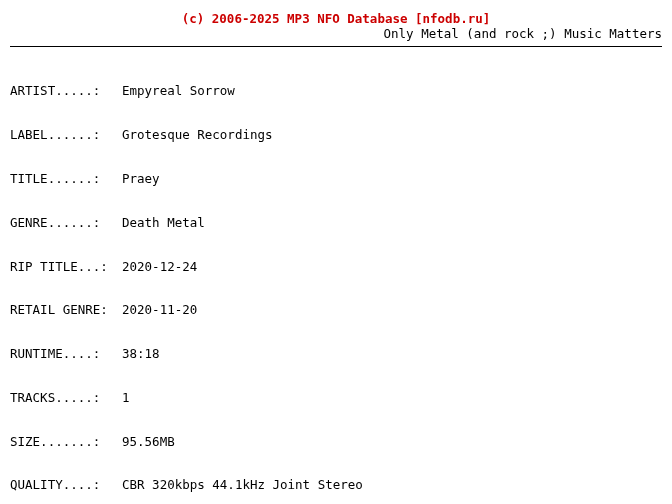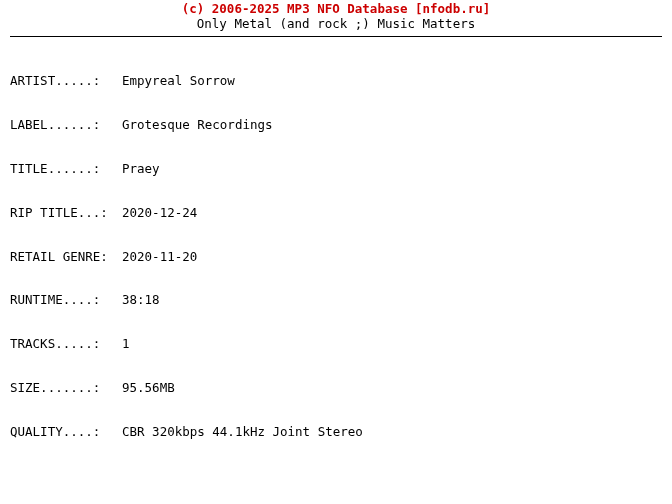--- a/index.html
+++ b/index.html
@@ -14,33 +14,34 @@
     font-size: 12.5px;
     line-height: 14.6px;
     color: #000000;
     overflow: hidden;
   }
   .page {
     position: relative;
     width: 672px;
     height: 504px;
     box-sizing: border-box;
-    padding: 0 10px;
+    padding: 10px 10px;
   }
   .header {
     text-align: center;
     padding-top: 2px;
   }
   .header .line1 {
     color: #cc0000;
     font-weight: bold;
     letter-spacing: 0px;
   }
   .header .line2 {
     color: #000000;
+    text-align: right;
   }
   hr.rule {
     border: none;
     border-top: 1px solid #000000;
     margin: 5px 0 8px 0;
   }
   .info {
     margin: 0;
     white-space: pre;
   }
@@ -61,20 +62,21 @@
     <div class="line1">(c) 2006-2025 MP3 NFO Database [nfodb.ru]</div>
     <div class="line2">Only Metal (and rock ;) Music Matters</div>
   </div>
 
   <hr class="rule">
 
   <div class="info">
     <div class="row"><span class="label">ARTIST.....:</span><span>Empyreal Sorrow</span></div>
     <div class="row"><span class="label">LABEL......:</span><span>Grotesque Recordings</span></div>
     <div class="row"><span class="label">TITLE......:</span><span>Praey</span></div>
+    <div class="row"><span class="label">GENRE......:</span><span>Death Metal</span></div>
     <div class="row"><span class="label">RIP TITLE...:</span><span>2020-12-24</span></div>
     <div class="row"><span class="label">RETAIL GENRE:</span><span>2020-11-20</span></div>
     <div class="row"><span class="label">RUNTIME....:</span><span>38:18</span></div>
     <div class="row"><span class="label">TRACKS.....:</span><span>1</span></div>
     <div class="row"><span class="label">SIZE.......:</span><span>95.56MB</span></div>
     <div class="row"><span class="label">QUALITY....:</span><span>CBR 320kbps 44.1kHz Joint Stereo</span></div>
     
     
     
   </div>

